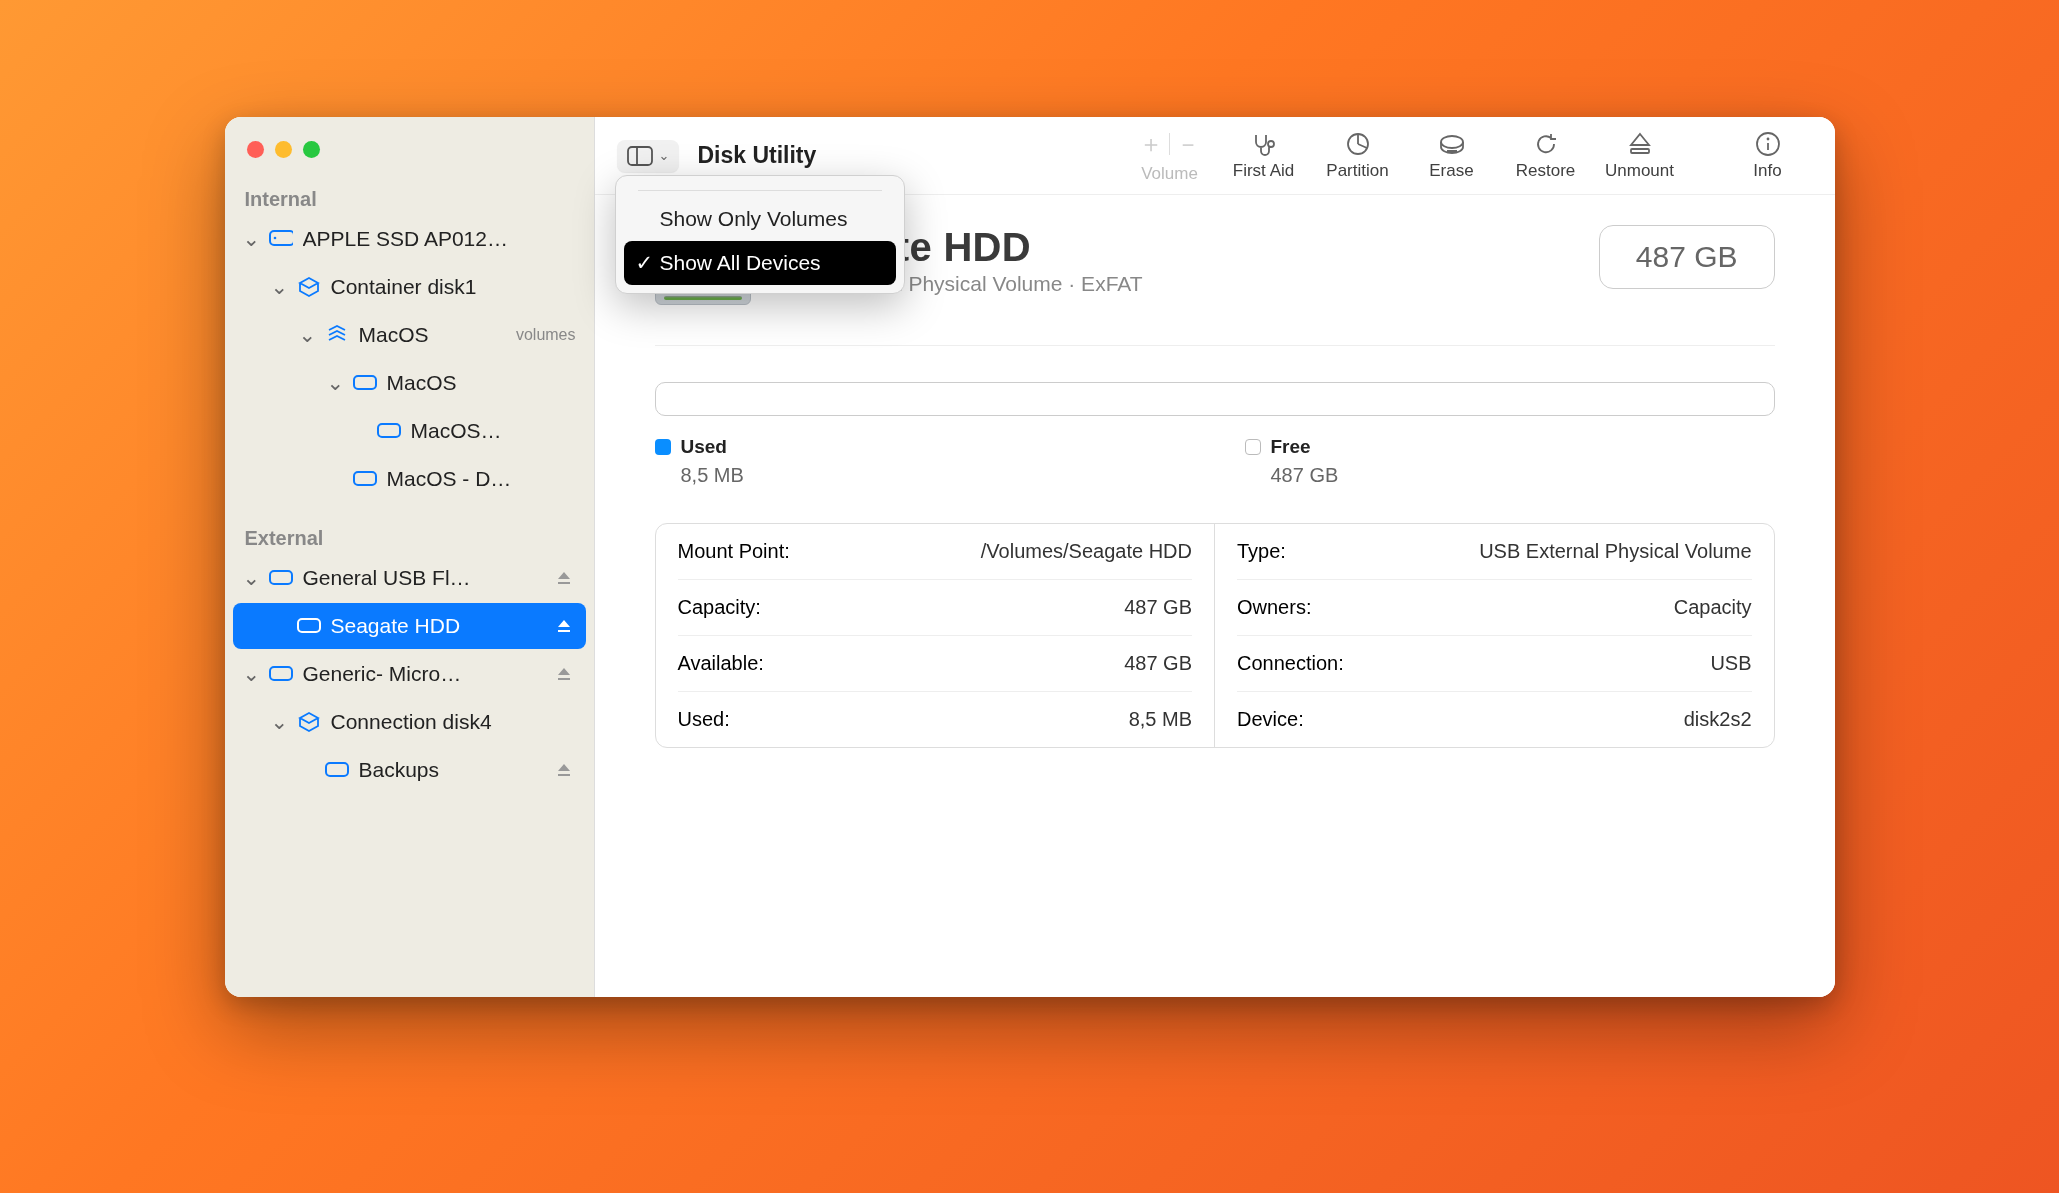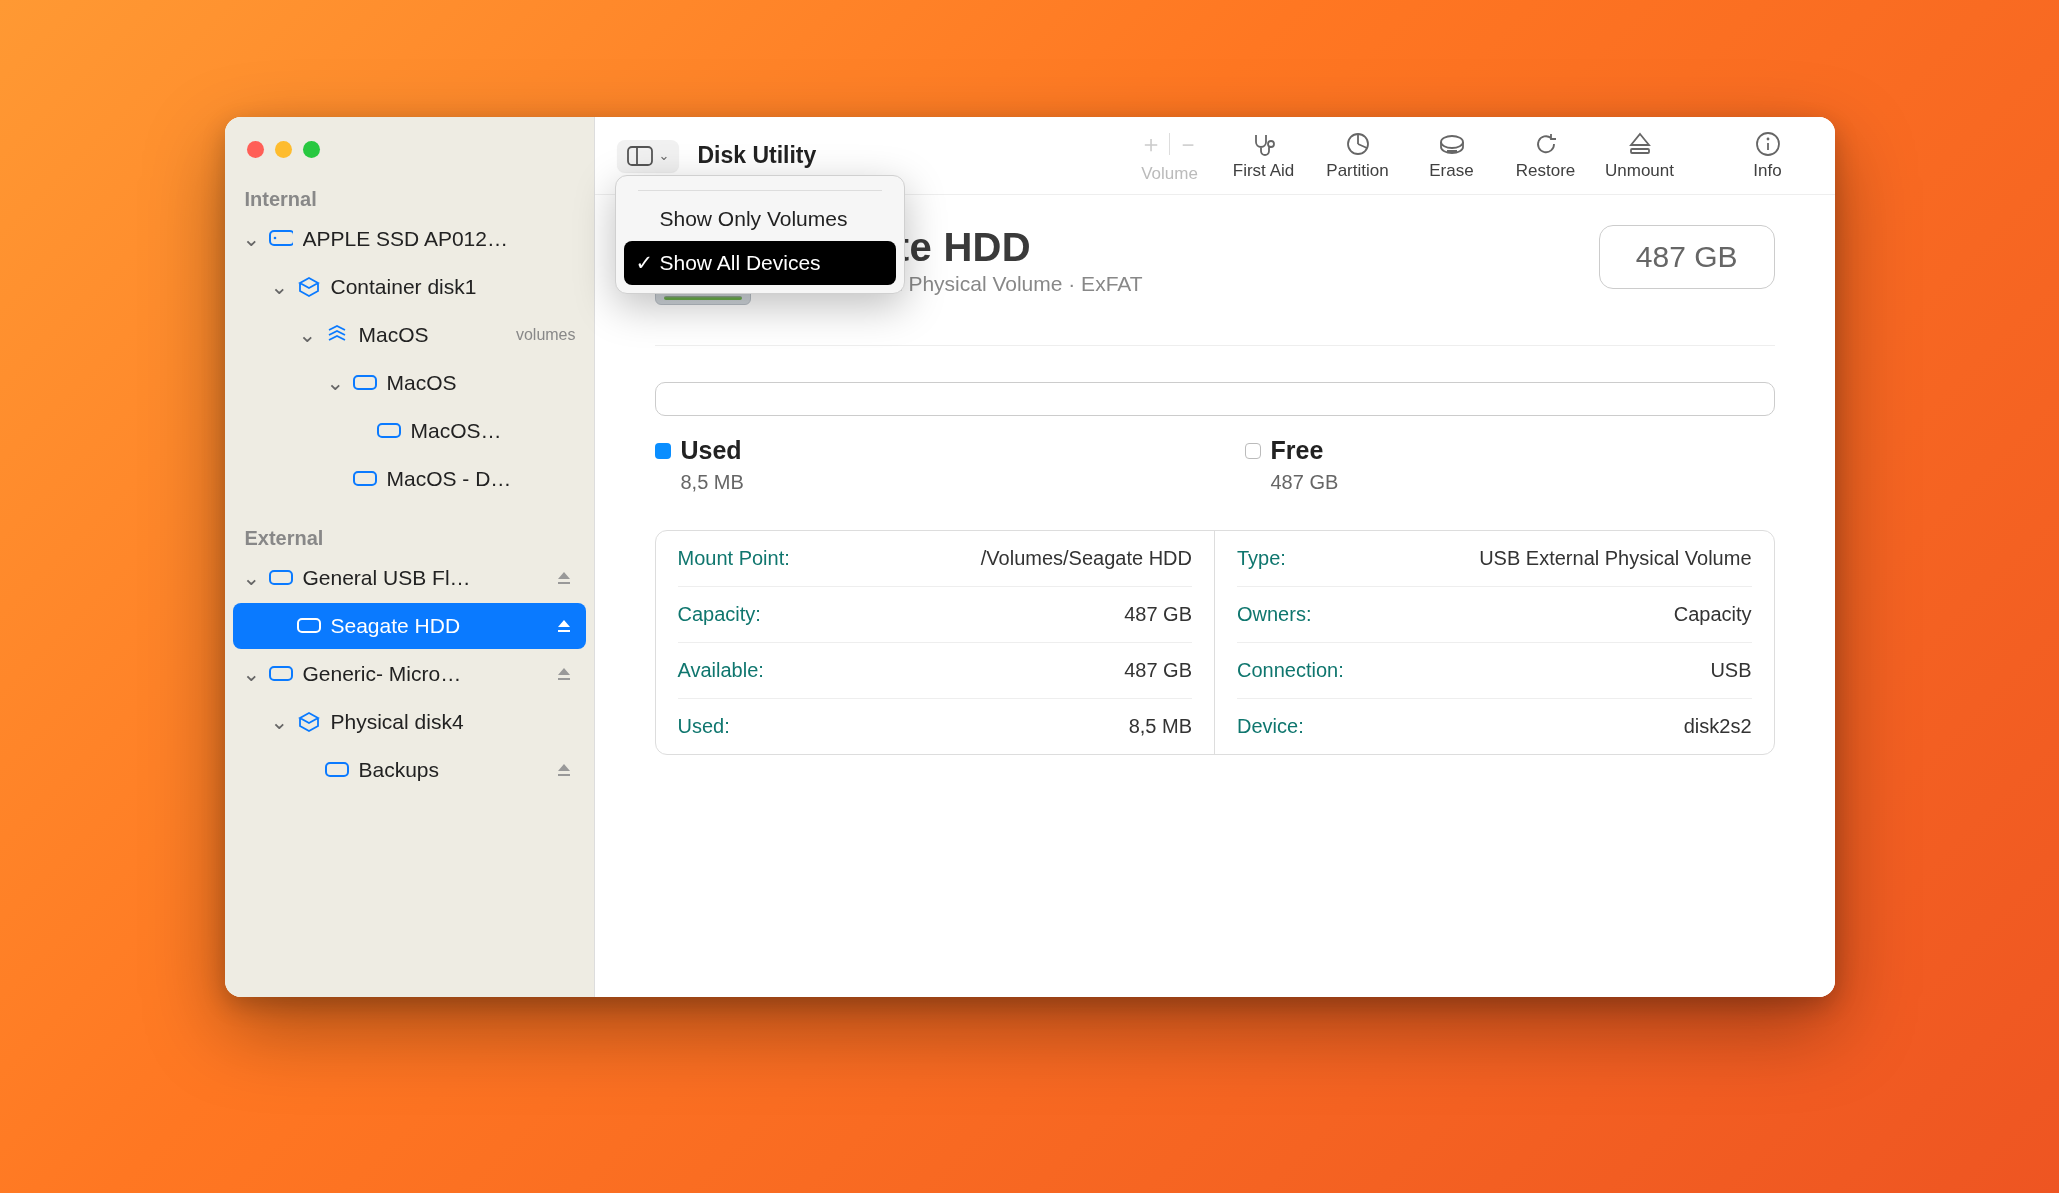--- a/index.html
+++ b/index.html
@@ -61,31 +61,31 @@
 .hd-icon{width:96px;height:74px; background:linear-gradient(#dfe3e6,#cfd5da); border-radius:10px 10px 6px 6px; border:1px solid #b8bfc6; position:relative; margin-top:6px;}
 .hd-icon:after{content:"";position:absolute;bottom:4px;left:8px;right:8px;height:4px;background:linear-gradient(#9aa0a6,#6aaf4a 50%,#6aaf4a);border-radius:2px;}
 .hero-txt{flex:1;}
 .h-title{font-size:40px;font-weight:800;color:#3a3a3a;letter-spacing:.3px;}
 .h-sub{font-size:21px;color:#888;margin-top:2px;}
 .pill{border:1px solid #ccc;border-radius:14px;padding:14px 36px;font-size:30px;color:#666;}
 
 .usage-bar{border:1px solid #ccc;border-radius:10px;height:34px;margin-bottom:20px;}
 .usage-row{display:flex;gap:60px;}
 .usage-item{display:flex;flex-direction:column;gap:6px;width:50%;}
-.u-head{display:flex;align-items:center;gap:10px;font-size:25px;font-weight:700;color:#222;}
+.u-head{display:flex;align-items:center;gap:10px;font-size:19px;font-weight:700;color:#222;}
 .swatch{width:16px;height:16px;border-radius:4px;}
 .swatch.used{background:#0a8eff;} .swatch.free{background:#fff;border:1px solid #bbb;}
 .u-val{font-size:20px;color:#666;padding-left:26px;}
 
 .info-table{display:flex;border:1px solid #ddd;border-radius:12px;margin-top:36px;}
 .col{flex:1;padding:0 22px;}
 .col:first-child{border-right:1px solid #ddd;}
 .row{display:flex;justify-content:space-between;padding:16px 0;border-bottom:1px solid #eee;font-size:20px;color:#333;}
 .row:last-child{border-bottom:none;}
-.row .k{color:#0f766e;} .row .v{color:#333;}
+.row .k{color:#000000;} .row .v{color:#333;}
 
 .menu{position:absolute;top:58px;left:20px;width:290px;background:#f6f6f6;border:1px solid #d0d0d0;border-radius:12px;box-shadow:0 12px 40px rgba(0,0,0,.25);padding:8px;z-index:10;}
 .menu-item{padding:10px 14px 10px 36px;font-size:21px;color:#222;border-radius:8px;position:relative;}
 .menu-sep{height:1px;background:#ddd;margin:6px 14px;}
 .menu-item.selected{background:#000000;color:#fff;}
 .menu-item.selected:before{content:"✓";position:absolute;left:12px;}
 
 svg{display:block;}
 </style>
 </head>
@@ -210,21 +210,21 @@
         </span>
     </div>
 
     <div class="sb-item indent1">
       <span class="chev">⌄</span>
       <span class="ic">
           <svg width="22" height="22">
             <path d="M11 2 L20 7 L11 12 L2 7 Z M2 7 L2 15 L11 20 L20 15 L20 7" fill="none" stroke="#0a7aff" stroke-width="1.8"></path>
           </svg>
         </span>
-      <span class="label">Physical disk4</span>
+      <span class="label">Connection disk4</span>
     </div>
 
     <div class="sb-item indent2">
       <span class="chev"></span>
       <span class="ic">
           <svg width="24" height="16">
             <rect x="1" y="1" width="22" height="13" rx="4" fill="none" stroke="#0a7aff" stroke-width="2"></rect>
           </svg>
         </span>
       <span class="label">Backups</span>

